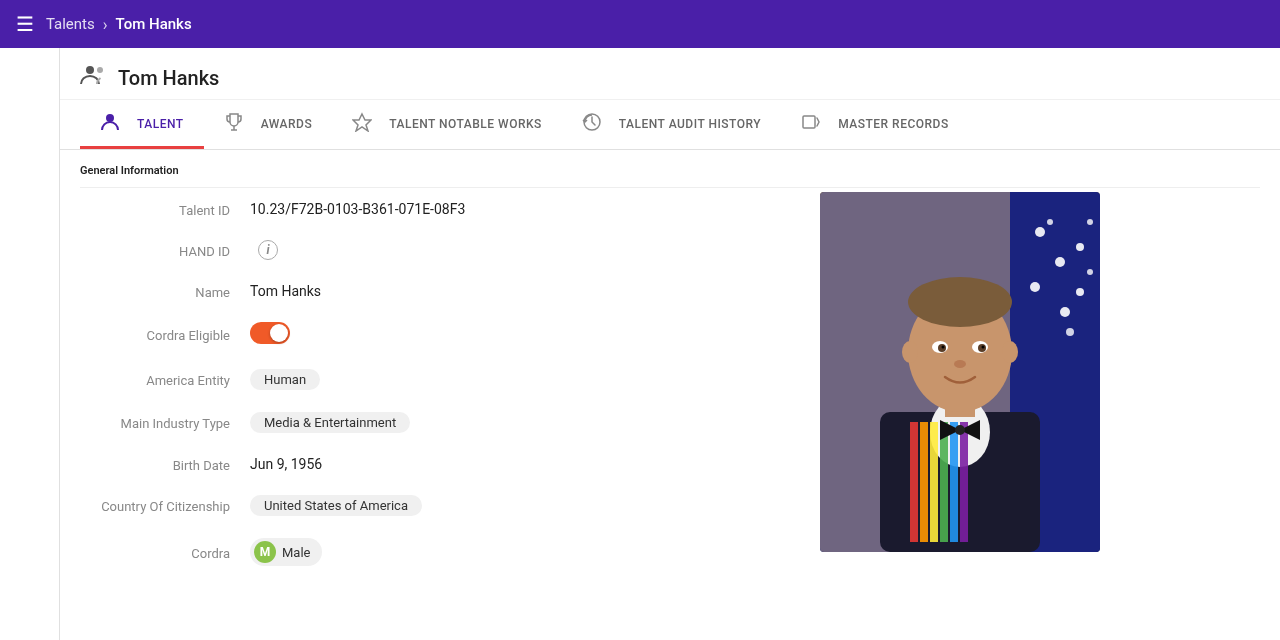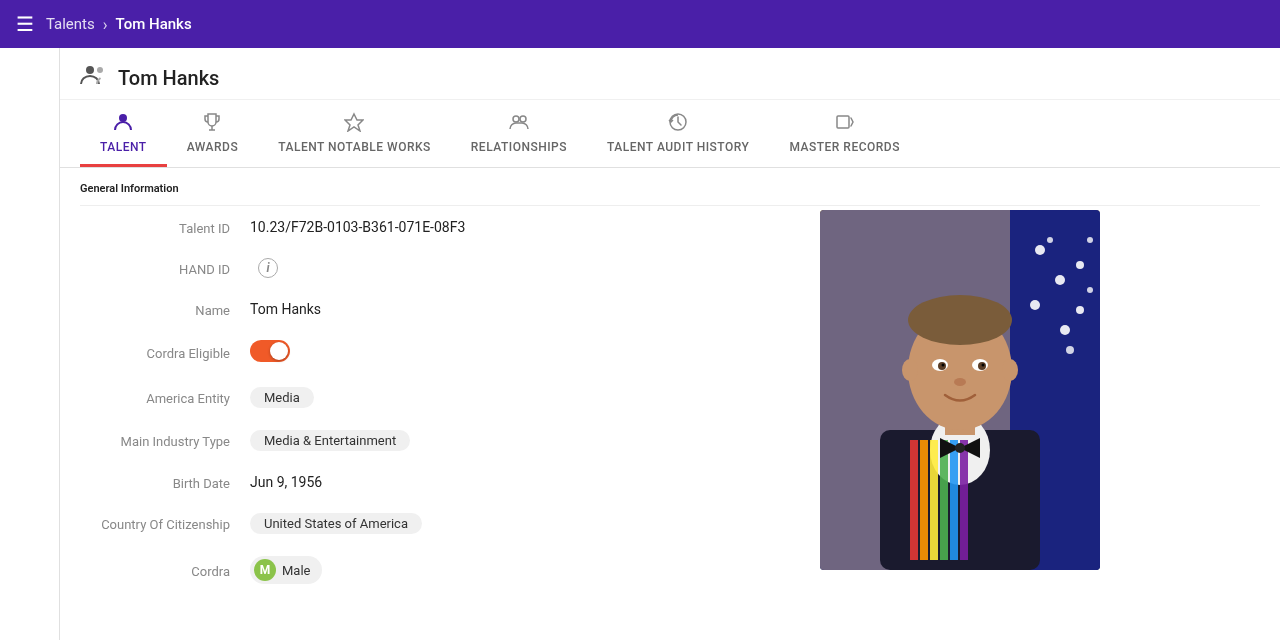--- a/index.html
+++ b/index.html
@@ -74,30 +74,30 @@
     
     .tabs {
       display: flex;
       align-items: flex-end;
       padding: 0 20px;
       border-bottom: 1px solid #e0e0e0;
       gap: 0;
     }
     .tab {
       display: flex;
-      flex-direction: column;
+      flex-direction: row;
       align-items: center;
       padding: 12px 20px 10px 20px;
       cursor: pointer;
       color: #666;
       font-size: 12px;
       font-weight: 500;
       letter-spacing: 0.5px;
       border-bottom: 3px solid transparent;
-      gap: 4px;
+      gap: 17px;
       text-transform: uppercase;
       white-space: nowrap;
     }
     .tab.active {
       color: #4a1fa8;
       border-bottom: 3px solid #e84040;
     }
     .tab .tab-icon {
       font-size: 18px;
     }
@@ -300,30 +300,20 @@
 
       <div class="tab">
         <span class="tab-icon">
           <svg width="20" height="20" viewBox="0 0 20 20" fill="none" xmlns="http://www.w3.org/2000/svg">
             <polygon points="10,2 13,8 19,8 14,13 16,19 10,15 4,19 6,13 1,8 7,8" stroke="#888" stroke-width="1.5" fill="none"></polygon>
           </svg>
         </span>
         <span>TALENT NOTABLE WORKS</span>
       </div>
 
-      <div class="tab">
-        <span class="tab-icon">
-          <svg width="20" height="20" viewBox="0 0 20 20" fill="none" xmlns="http://www.w3.org/2000/svg">
-            <circle cx="7" cy="7" r="3" stroke="#888" stroke-width="1.5" fill="none"></circle>
-            <circle cx="14" cy="7" r="3" stroke="#888" stroke-width="1.5" fill="none"></circle>
-            <path d="M1 17c0-3.314 2.686-6 6-6h6c3.314 0 6 2.686 6 6" stroke="#888" stroke-width="1.5" fill="none"></path>
-          </svg>
-        </span>
-        <span>RELATIONSHIPS</span>
-      </div>
 
       <div class="tab">
         <span class="tab-icon">
           <svg width="20" height="20" viewBox="0 0 20 20" fill="none" xmlns="http://www.w3.org/2000/svg">
             <circle cx="10" cy="10" r="8" stroke="#888" stroke-width="1.5" fill="none"></circle>
             <path d="M10 5v5l3 3" stroke="#888" stroke-width="1.5" stroke-linecap="round"></path>
             <path d="M3 10a7 7 0 017-7" stroke="#888" stroke-width="1.5"></path>
             <polyline points="1,8 3,10 5,8" stroke="#888" stroke-width="1.5" fill="none"></polyline>
           </svg>
         </span>
@@ -370,21 +360,21 @@
             <div class="toggle">
               <div class="toggle-track"></div>
               <div class="toggle-thumb"></div>
             </div>
           </div>
         </div>
 
         <div class="form-row">
           <div class="form-label">America Entity</div>
           <div class="form-value">
-            <span class="chip">Media</span>
+            <span class="chip">Human</span>
           </div>
         </div>
 
         <div class="form-row">
           <div class="form-label">Main Industry Type</div>
           <div class="form-value">
             <span class="chip">Media &amp; Entertainment</span>
           </div>
         </div>
 

